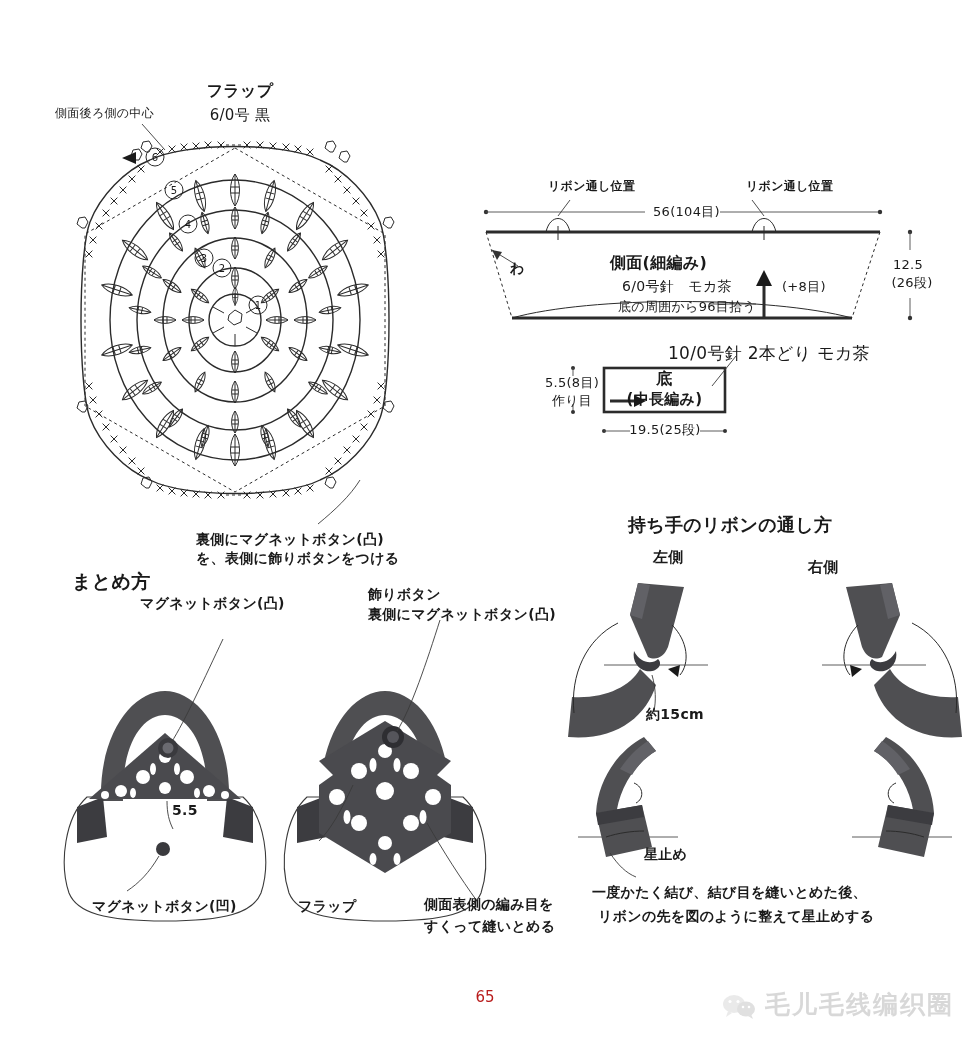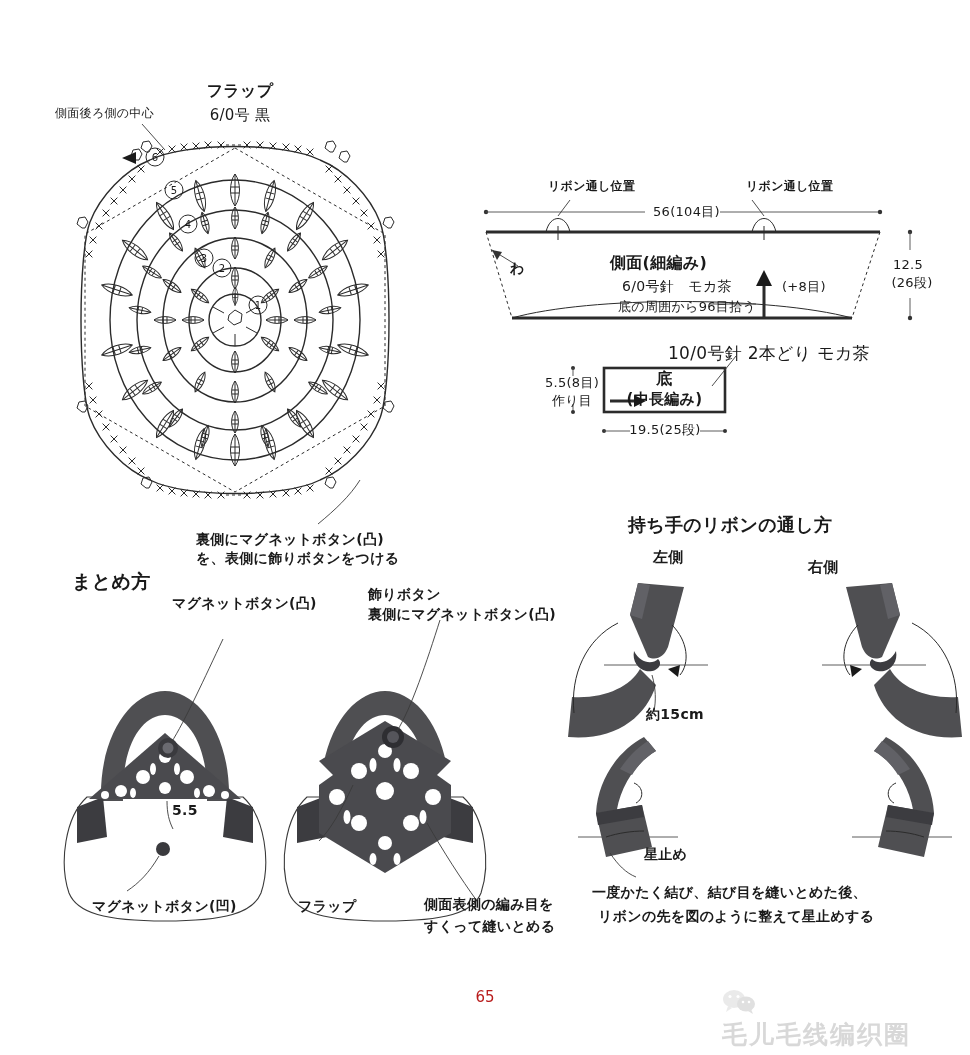--- a/index.html
+++ b/index.html
@@ -377,21 +377,21 @@
     <div class="abs txt t16 b ctr" style="left:64px;top:18px;width:121px;">底</div>
     <div class="abs txt t15 b ctr" style="left:64px;top:39px;width:121px;">(中長編み)</div>
     <div class="abs txt t13 ctr" style="left:-6px;top:24px;width:76px;font-size:13px;">5.5(8目)</div>
     <div class="abs txt t13 ctr" style="left:-6px;top:42px;width:76px;font-size:13px;">作り目</div>
     <div class="abs txt t13 ctr" style="left:85px;top:71px;width:80px;font-size:13px;">19.5(25段)</div>
   </div>
 
   <div class="abs" style="left:0;top:565px;width:560px;height:380px;padding-left:32px;">
 
     <div class="abs txt b" style="left:72px;top:4px;font-size:19px;">まとめ方</div>
-    <div class="abs txt t14 b" style="left:140px;top:29px;margin-left:32px;">マグネットボタン(凸)</div>
+    <div class="abs txt t14 b" style="left:140px;top:29px;">マグネットボタン(凸)</div>
     <div class="abs txt t14 b" style="left:368px;top:20px;">飾りボタン</div>
     <div class="abs txt t14 b" style="left:368px;top:40px;">裏側にマグネットボタン(凸)</div>
 
     <svg class="abs" style="left:55px;top:60px;" width="240" height="300">
 
       <path class="bagbody" d="M32,172 C10,192 4,238 14,268 C22,288 50,296 110,296 C170,296 198,288 206,268 C216,238 210,192 188,172 Z"></path>
 
       <path class="fabric" d="M46,176 C44,108 78,66 110,66 C142,66 176,108 174,176
                                L152,176 C154,118 132,90 110,90 C88,90 66,118 68,176 Z"></path>
 
@@ -540,21 +540,21 @@
     </svg>
 
     <div class="abs txt t14 b" style="left:86px;top:200px;">約15cm</div>
     <div class="abs txt t14 b" style="left:84px;top:340px;">星止め</div>
     <div class="abs txt t14 b" style="left:38px;top:402px;">リボンの先を図のように整えて星止めする</div>
     <div class="abs txt t14 b" style="left:32px;top:378px;">一度かたく結び、結び目を縫いとめた後、</div>
   </div>
 
   <div class="abs pgnum ctr" style="left:450px;top:988px;width:70px;">65</div>
 
-  <div class="abs wm" style="left:722px;top:988px;display:flex;align-items:flex-start;gap:2px;flex-direction:column;">
+  <div class="abs wm" style="left:722px;top:988px;display:flex;align-items:flex-end;gap:9px;">
     <svg width="34" height="28" viewBox="0 0 34 28">
       <ellipse cx="12" cy="11" rx="11" ry="9" fill="#d9d9d9"></ellipse>
       <path d="M6,18 L4,24 L10,20 Z" fill="#d9d9d9"></path>
       <circle cx="8" cy="8.5" r="1.6" fill="#ffffff"></circle>
       <circle cx="16" cy="8.5" r="1.6" fill="#ffffff"></circle>
       <ellipse cx="24" cy="16" rx="9" ry="7.5" fill="#c7c7c7"></ellipse>
       <path d="M29,21 L31,26 L26,23 Z" fill="#c7c7c7"></path>
       <circle cx="21" cy="14" r="1.3" fill="#ffffff"></circle>
       <circle cx="27" cy="14" r="1.3" fill="#ffffff"></circle>
     </svg>

